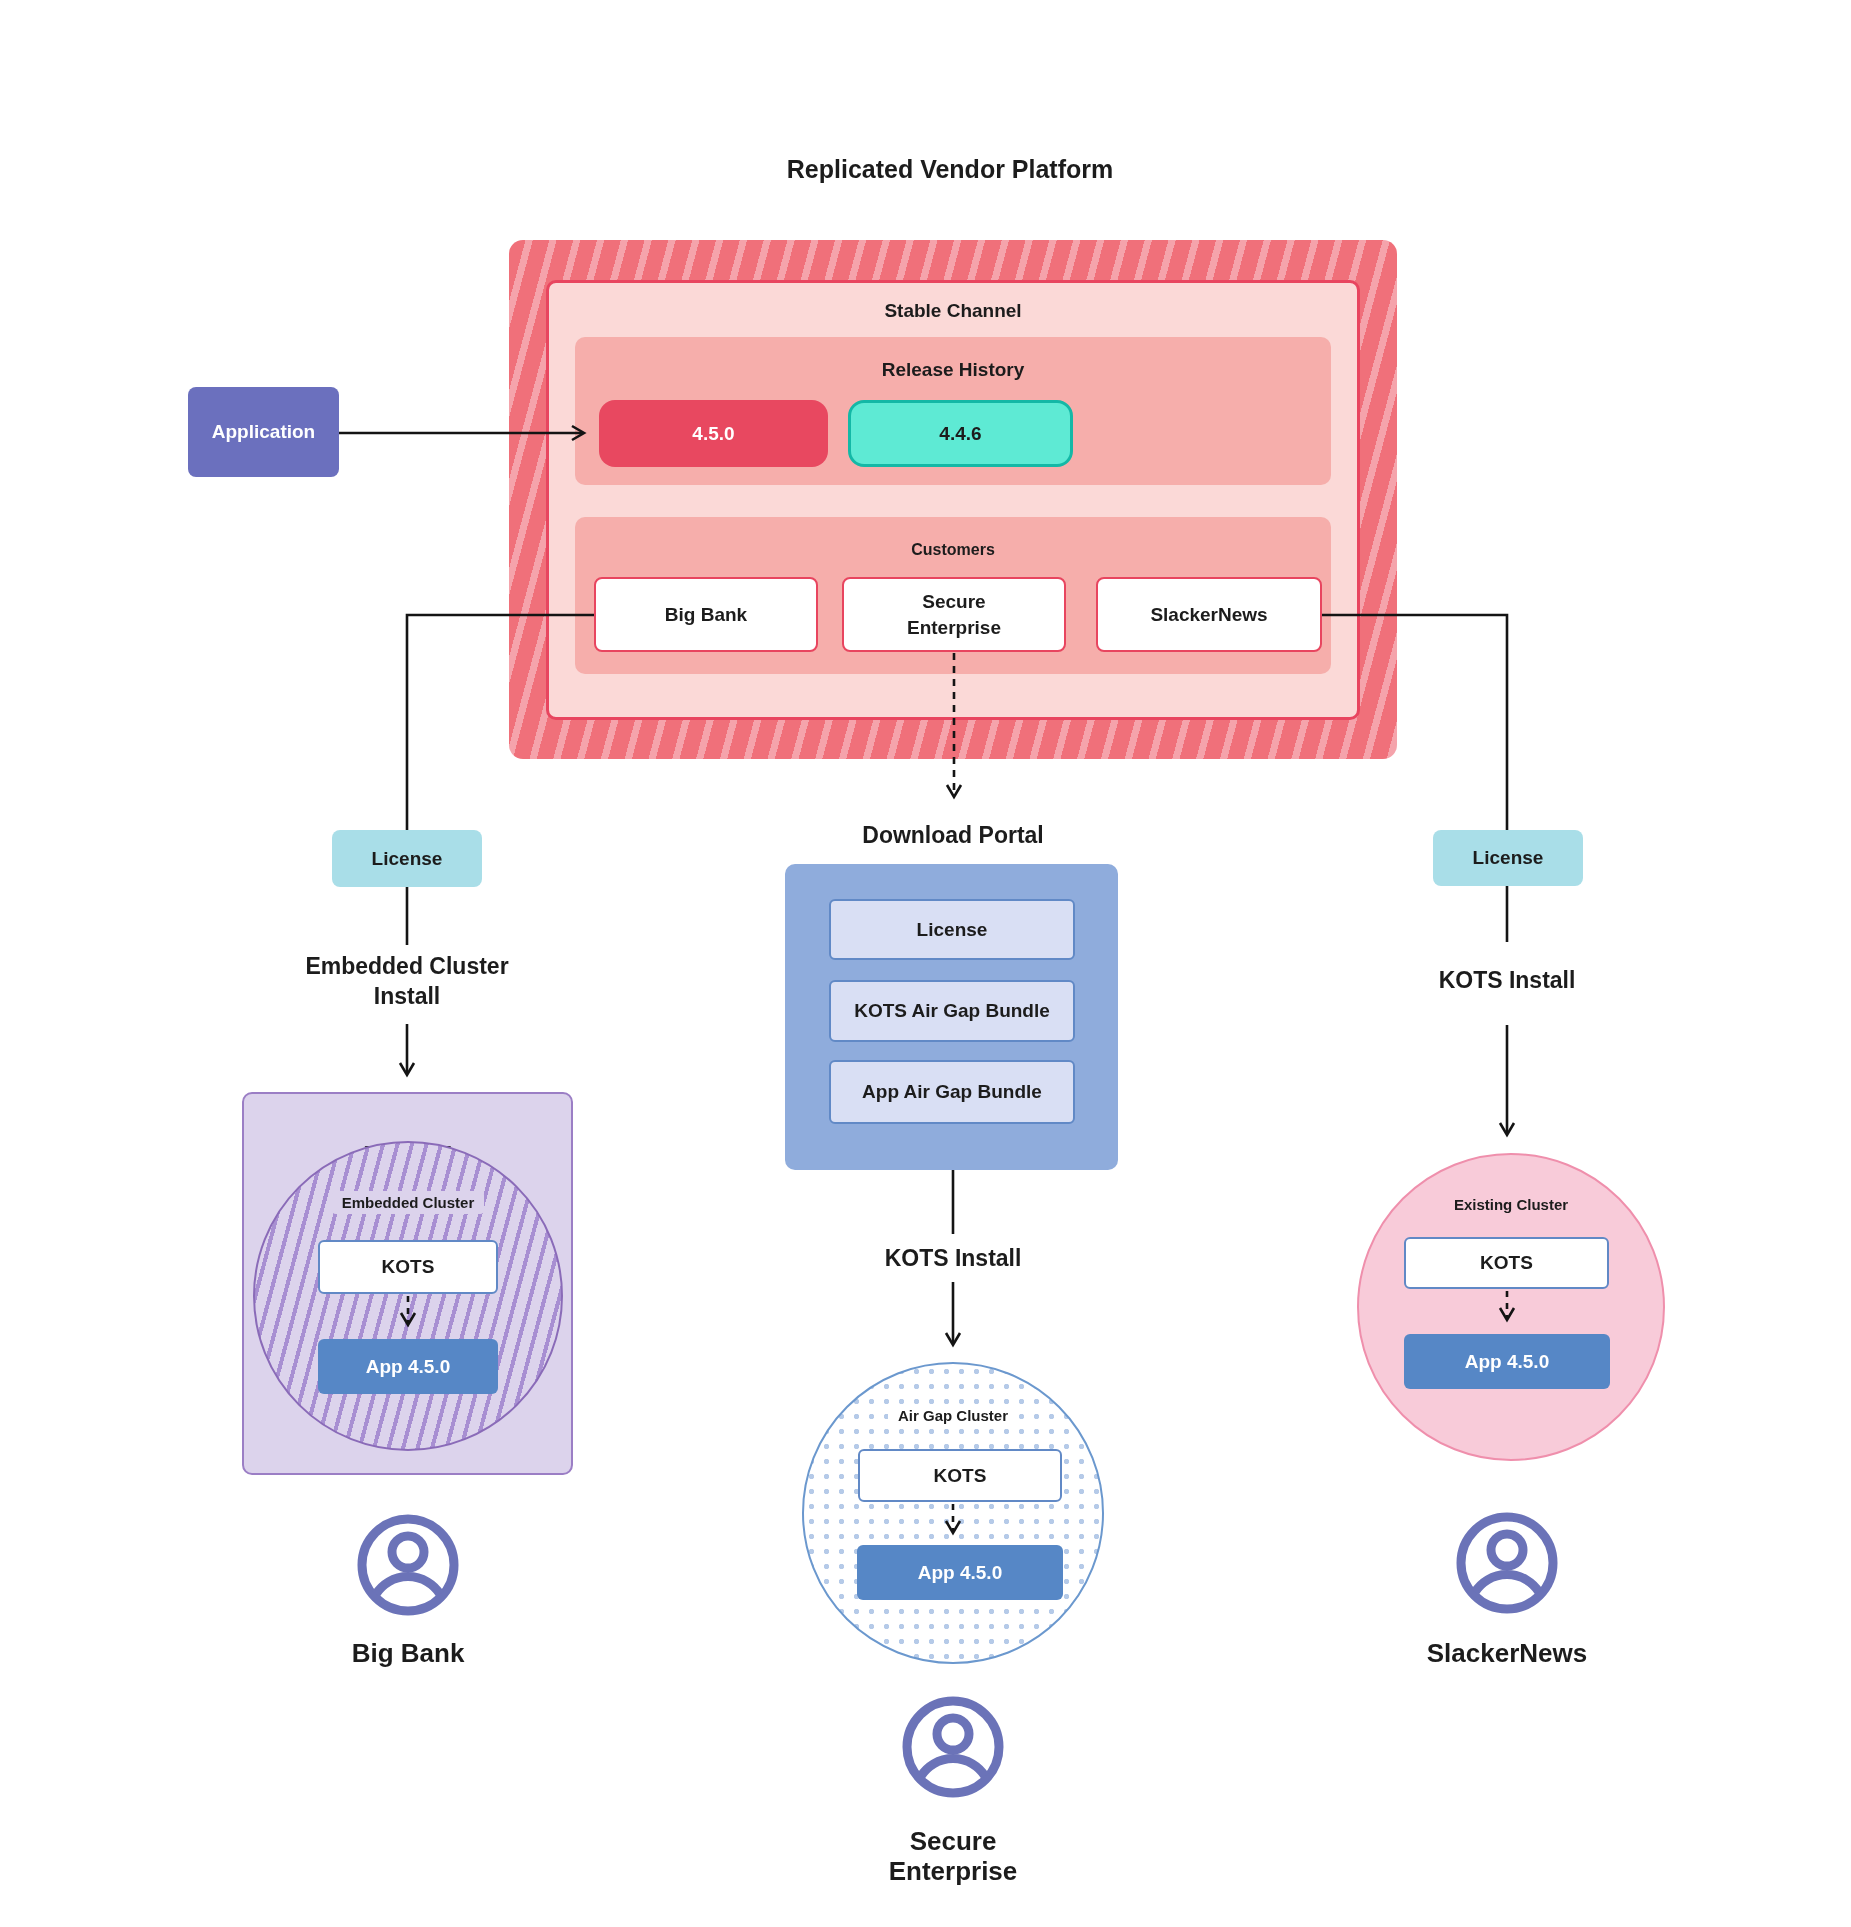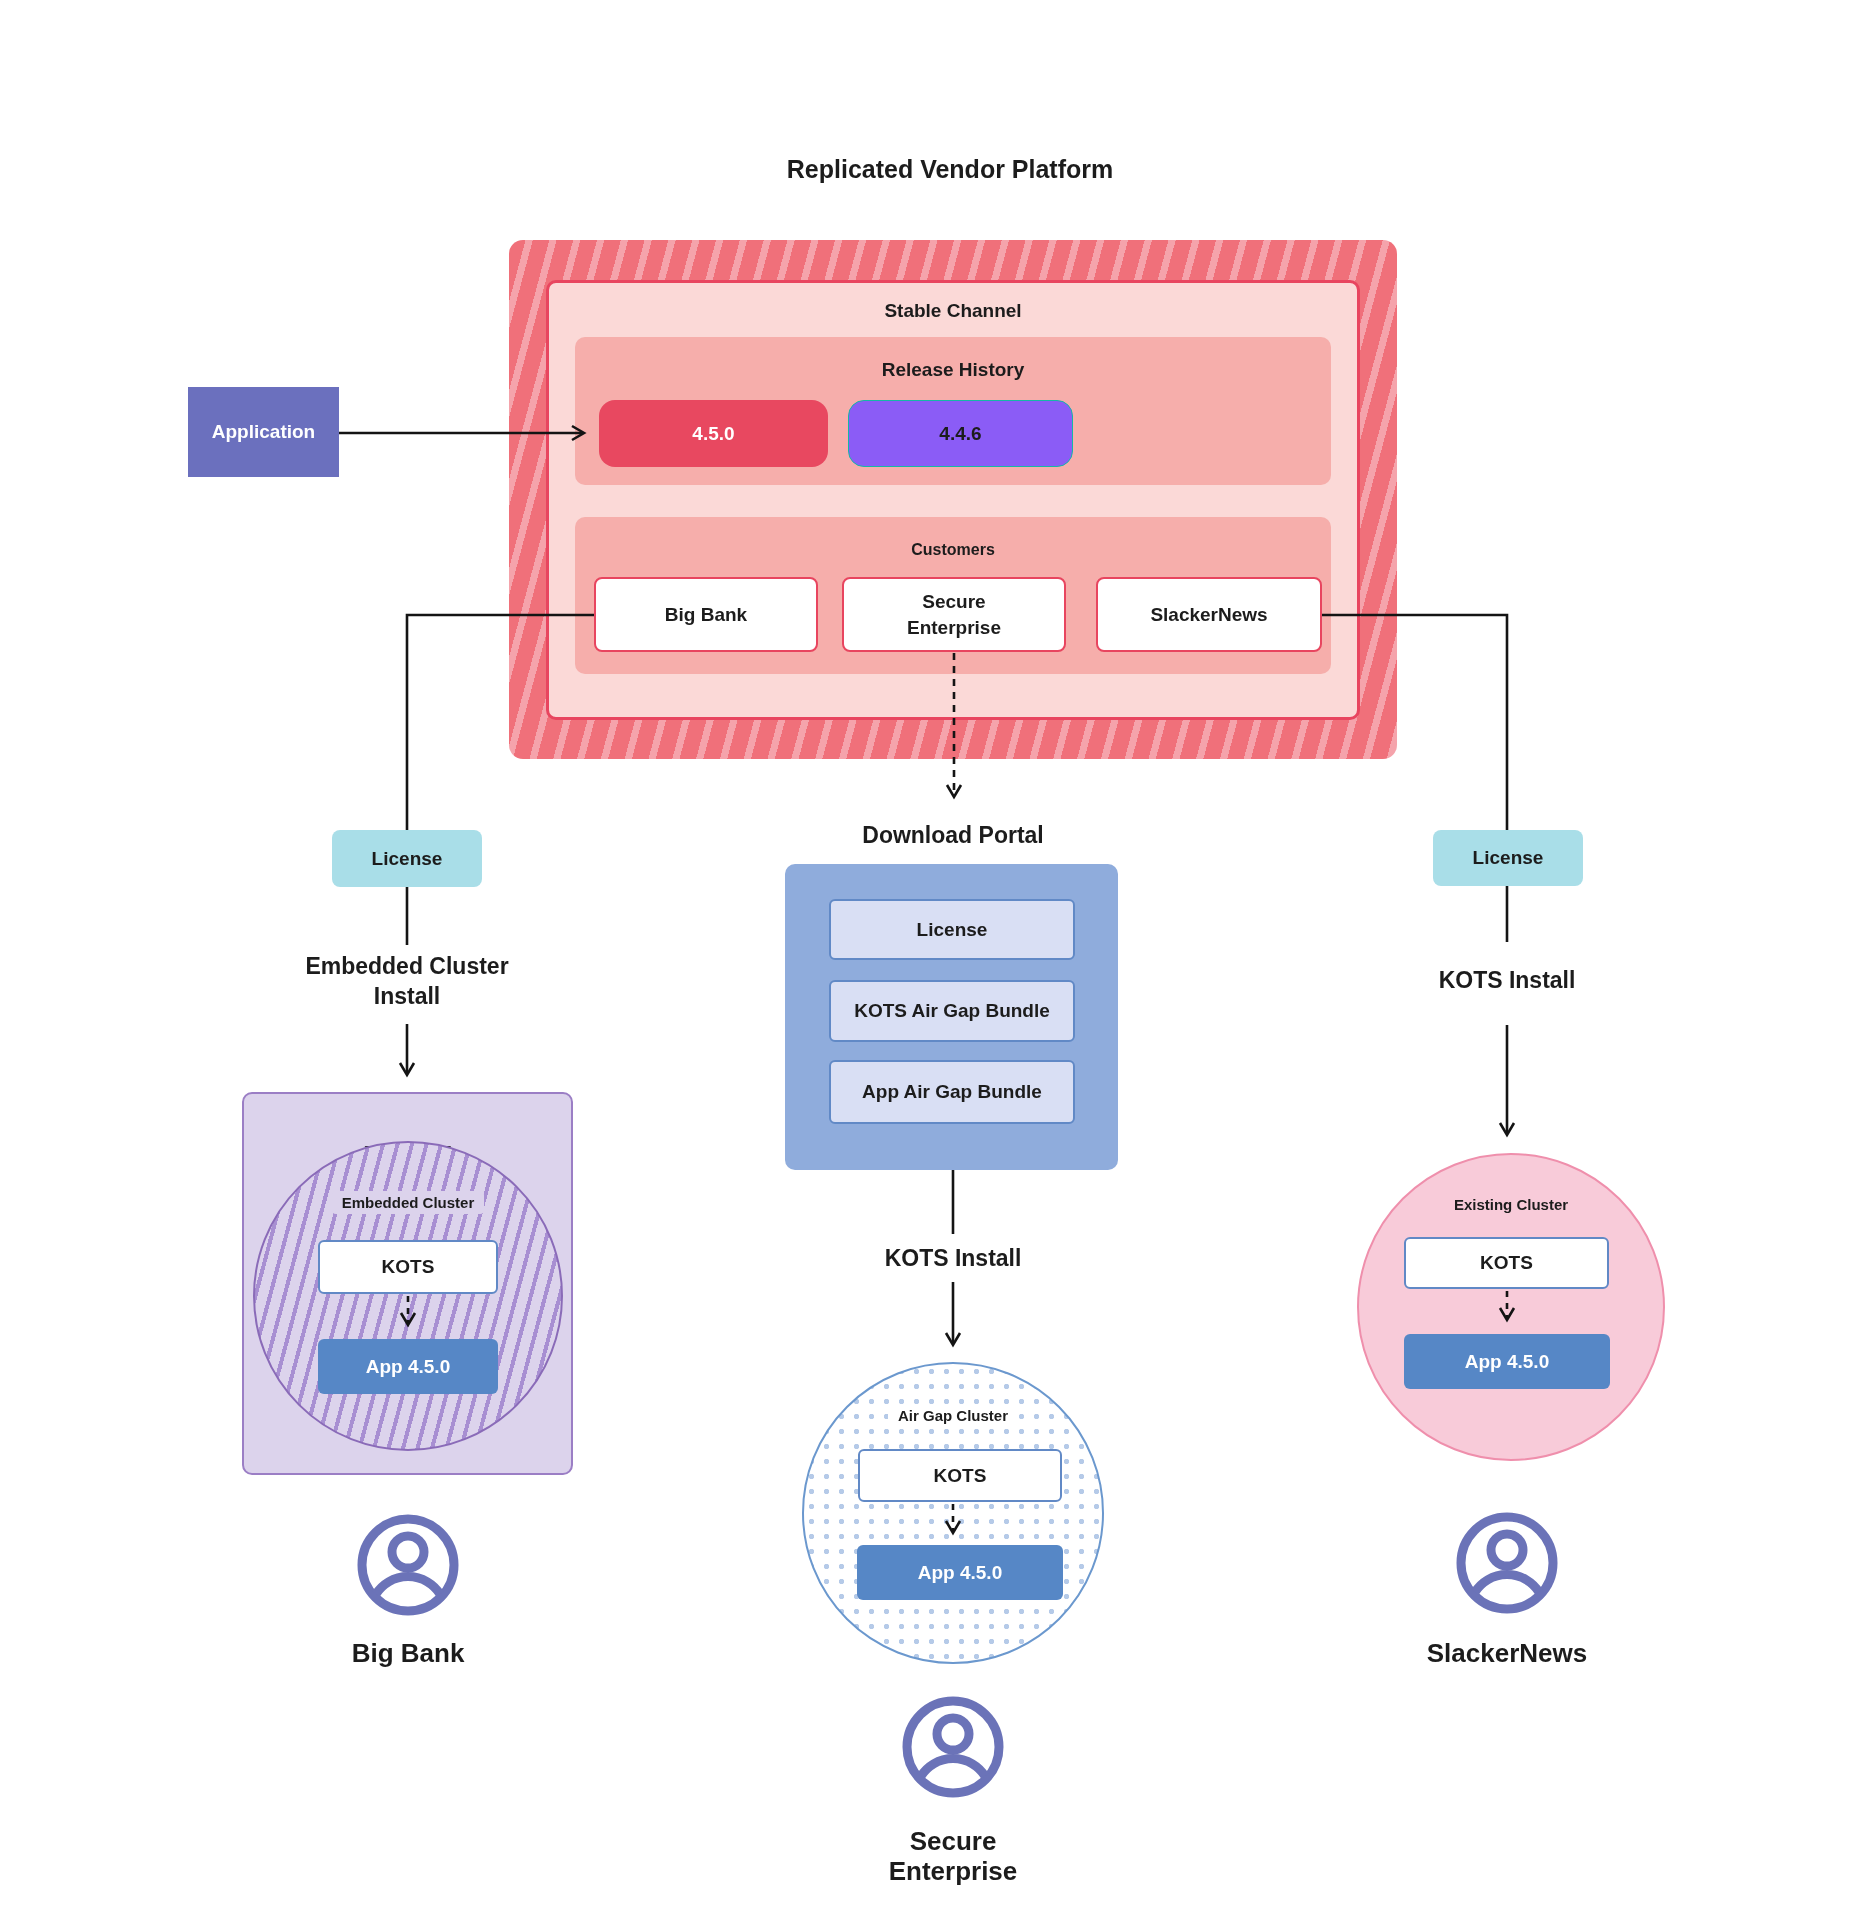--- a/index.html
+++ b/index.html
@@ -16,26 +16,26 @@
     left:509px;top:228px;width:888px;height:519px;border-radius:14px;
     background:repeating-linear-gradient(105deg,#F0707A 0 16px,#F5A3AB 16px 23px);
   }
   .stable-channel{
     left:546px;top:268px;width:814px;height:440px;border-radius:10px;
     background:#FBD9D7;border:3px solid #E8455F;
   }
   .salmon{background:#F6AEAB;border-radius:10px;}
   .rel-box{height:67px;border-radius:16px;font-size:19px;font-weight:600;}
   .rel-current{background:#E84860;color:#ffffff;}
-  .rel-white{background:#8b5cf6;border:1px solid #14b8a6;color:#1c1c1c;}
+  .rel-white{background:#5eead4;border:3px solid #14b8a6;color:#1c1c1c;}
   .cust-box{height:75px;border-radius:8px;background:#ffffff;border:2px solid #E8455F;
     font-size:19px;font-weight:600;}
 
   
-  .application{left:188px;top:375px;width:151px;height:90px;border-radius:0;
+  .application{left:188px;top:375px;width:151px;height:90px;border-radius:8px;
     background:#6B70BE;color:#ffffff;font-size:19px;font-weight:600;}
   .license-chip{width:150px;height:57px;border-radius:8px;background:#A9DEE8;
     font-size:19px;font-weight:600;z-index:6;}
   .flow-label{font-size:23px;font-weight:600;line-height:1.32;z-index:4;}
   .vm-box{left:242px;top:1080px;width:331px;height:383px;border-radius:10px;
     background:#DCD3EC;border:2.5px solid #9B7EC5;}
   .embedded-circle{left:253px;top:1129px;width:310px;height:310px;border-radius:50%;
     border:2.5px solid #8A6BB8;
     background:repeating-linear-gradient(105deg,#DCD3EC 0 10px,#A88FD2 10px 14px);}
   .circle-label{font-size:15px;font-weight:700;padding:3px 10px;border-radius:4px;white-space:nowrap;}

